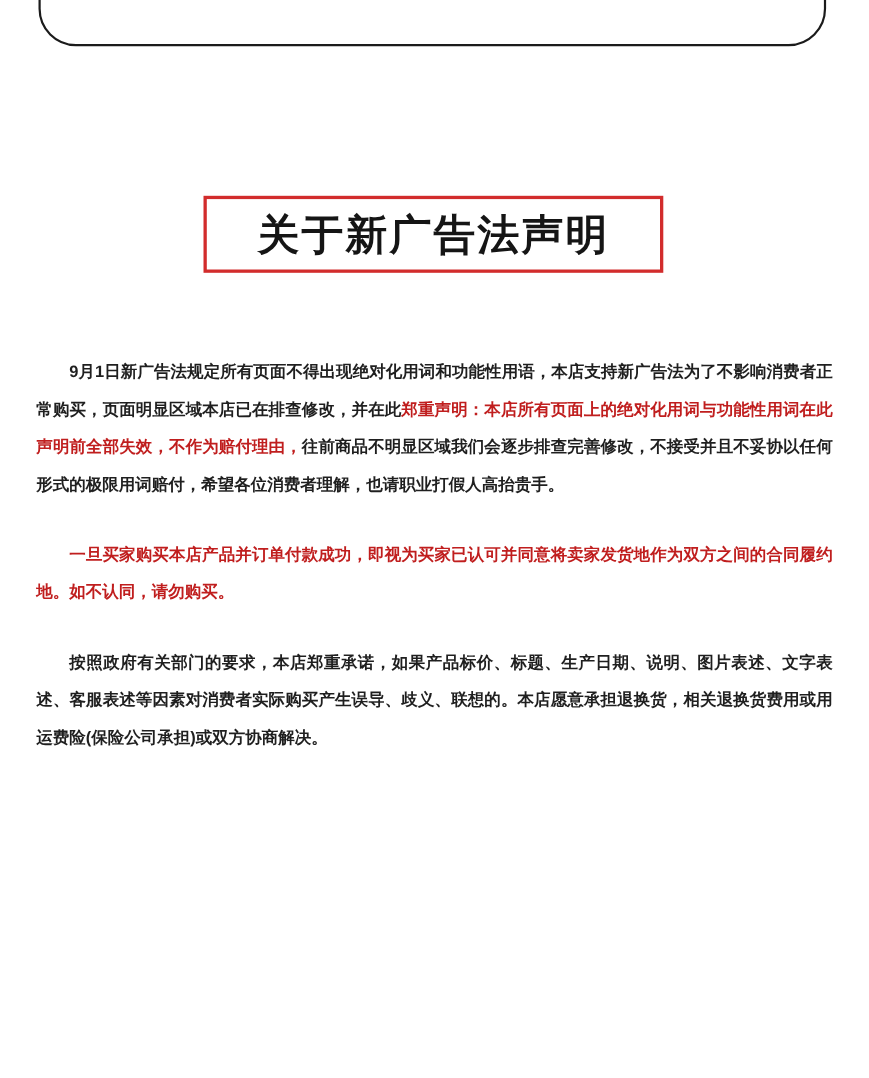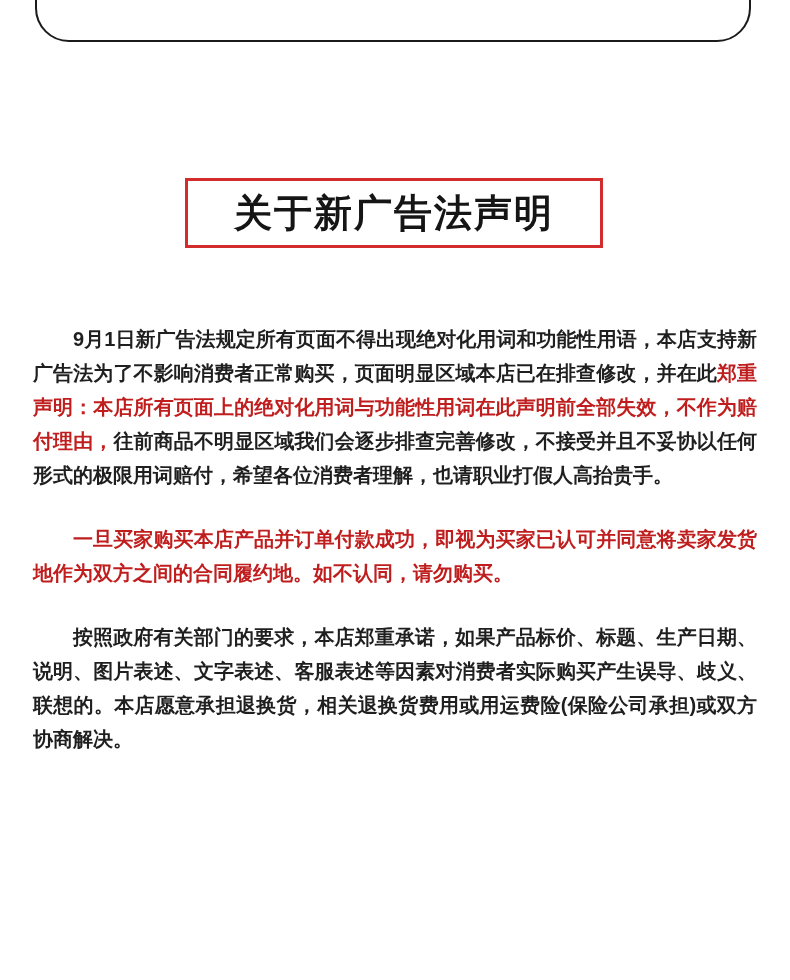--- a/index.html
+++ b/index.html
@@ -52,21 +52,21 @@
 
   
   .content {
     position: absolute;
     left: 33px;
     top: 322px;
     width: 724px;
   }
   .content p {
     margin: 0 0 30px 0;
-    font-size: 20px;
+    font-size: 15px;
     line-height: 34px;
     font-weight: bold;
     color: #1f1f1f;
     text-align: justify;
     text-indent: 2em;
   }
   .seg-black { color: #1f1f1f; }
   .seg-red   { color: #c01e1e; }
 </style>
 </head>

